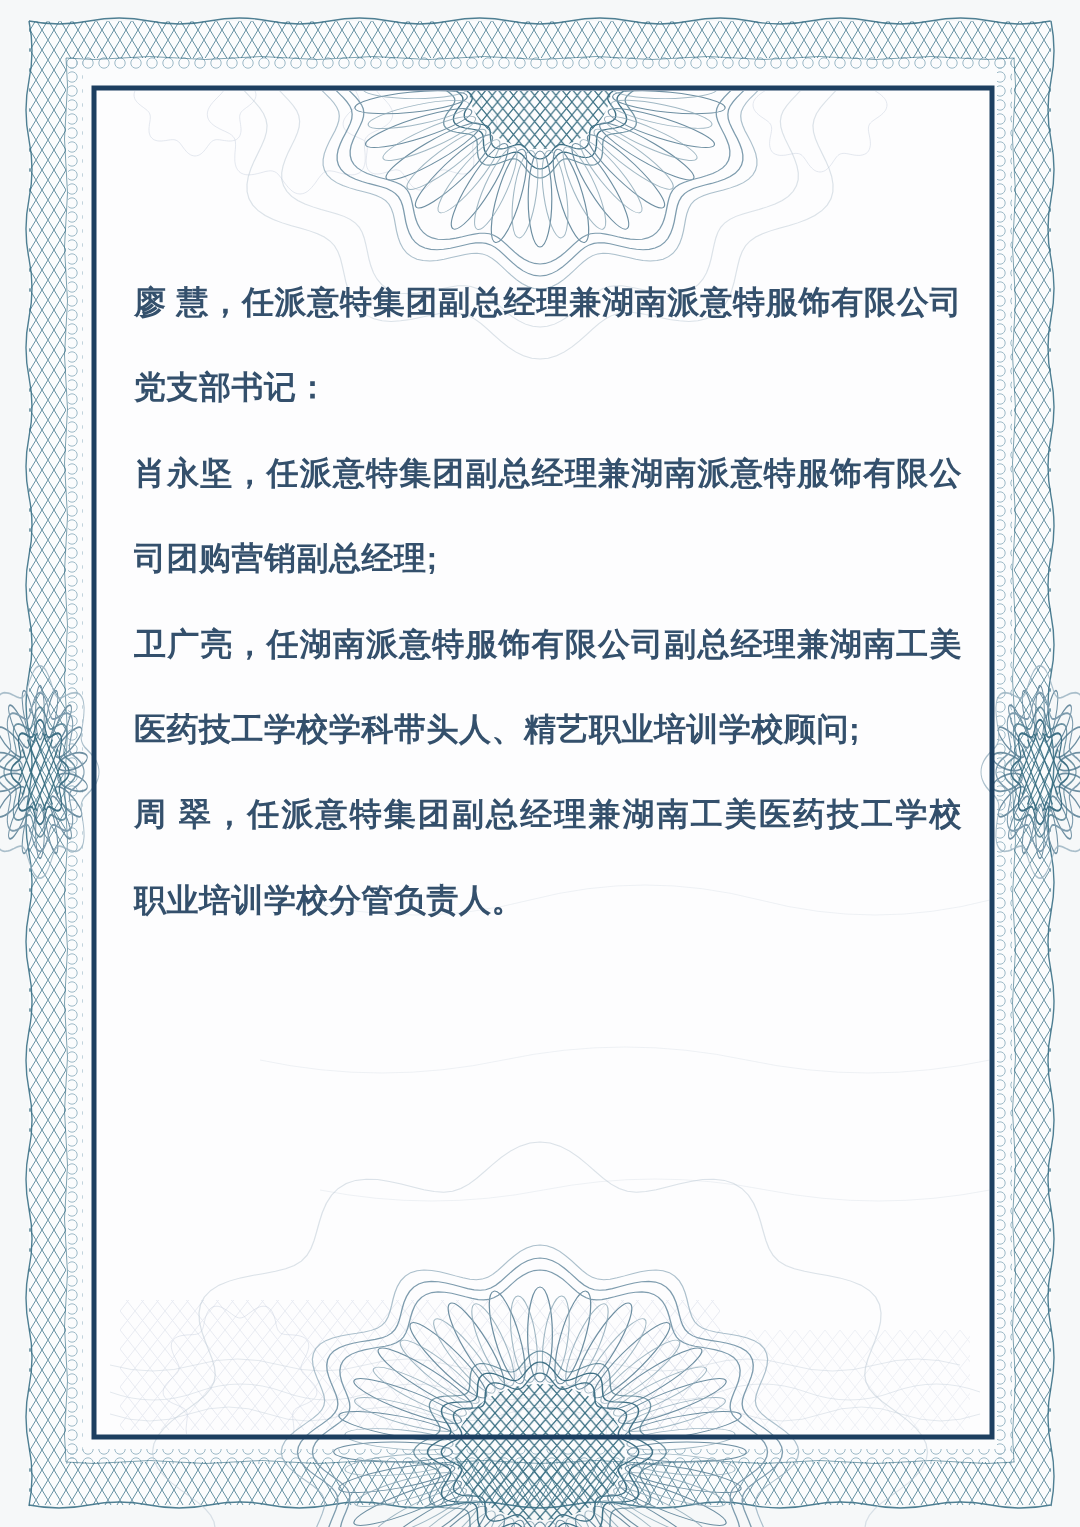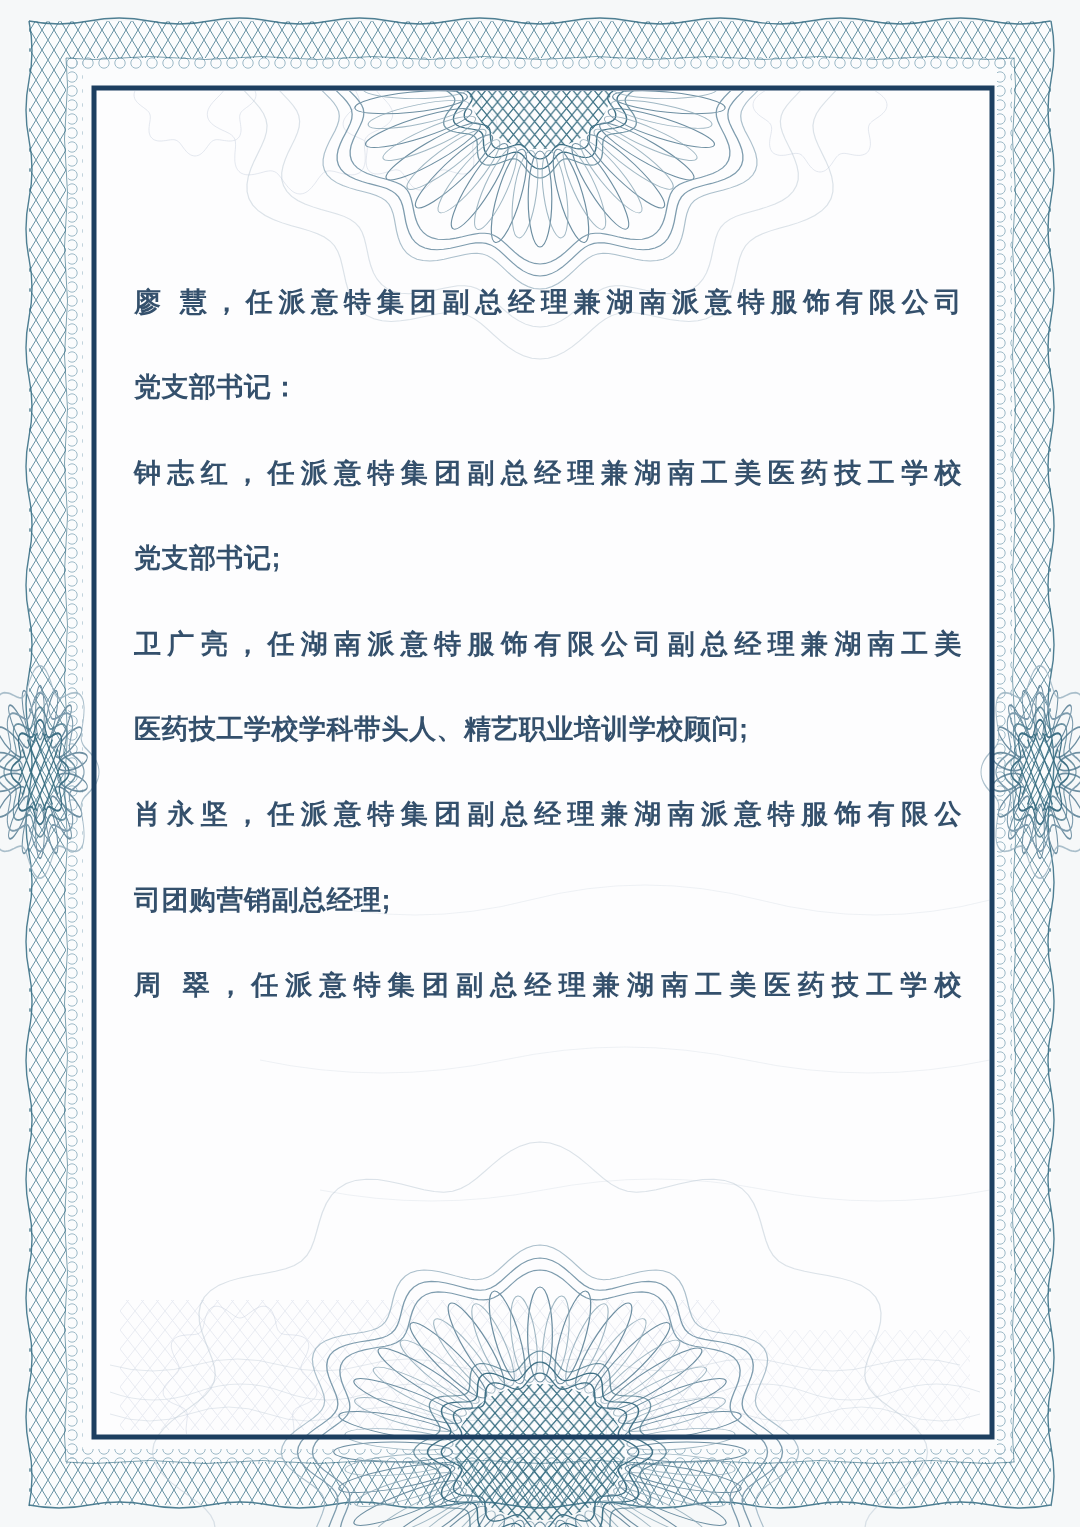--- a/index.html
+++ b/index.html
@@ -34,21 +34,21 @@
   .wm-line{stroke:#c9d4de;fill:none;stroke-width:1;opacity:.5;}
   .wm-faint{stroke:#d4dde6;fill:none;stroke-width:1;opacity:.38;}
 
   
   .content{
     position:absolute;left:134px;top:260px;width:828px;
     color:var(--text,#34506c);
   }
   .line{
     height:85.4px;line-height:85.4px;
-    font-size:27px;font-weight:700;letter-spacing:.5px;
+    font-size:32px;font-weight:700;letter-spacing:.5px;
     text-align:left;
   }
   .line.full{
     text-align:justify;text-align-last:justify;
     text-justify:inter-character;
   }
   .pname{font-weight:900;}
 </style>
 </head>
 <body>
@@ -323,34 +323,31 @@
     <rect x="94" y="88" width="898" height="1349" class="frame"></rect>
   </svg>
 
   <div class="content">
 
     <div class="entry">
       <div class="line full"><span class="pname">廖 慧</span><span class="pname">，</span><span>任派意特集团副总经理兼湖南派意特服饰有限公司</span></div>
       <div class="line"><span>党支部书记：</span></div>
     </div>
 
+
+
     <div class="entry">
-      <div class="line full"><span class="pname">钟志红</span><span class="pname">，</span><span>任派意特集团副总经理兼湖南工美医药技工学校</span></div>
-      <div class="line"><span>党支部书记;</span></div>
+      <div class="line full"><span class="pname">肖永坚</span><span class="pname">，</span><span>任派意特集团副总经理兼湖南派意特服饰有限公</span></div>
+      <div class="line"><span>司团购营销副总经理;</span></div>
     </div>
-
 
     <div class="entry">
       <div class="line full"><span class="pname">卫广亮</span><span class="pname">，</span><span>任湖南派意特服饰有限公司副总经理兼湖南工美</span></div>
       <div class="line"><span>医药技工学校学科带头人、精艺职业培训学校顾问;</span></div>
     </div>
 
     <div class="entry">
-      <div class="line full"><span class="pname">肖永坚</span><span class="pname">，</span><span>任派意特集团副总经理兼湖南派意特服饰有限公</span></div>
-      <div class="line"><span>司团购营销副总经理;</span></div>
-    </div>
-
-    <div class="entry">
       <div class="line full"><span class="pname">周 翠</span><span class="pname">，</span><span>任派意特集团副总经理兼湖南工美医药技工学校</span></div>
+      <div class="line"><span>职业培训学校分管负责人。</span></div>
     </div>
 
   </div>
 </div>
 
 </body></html>

